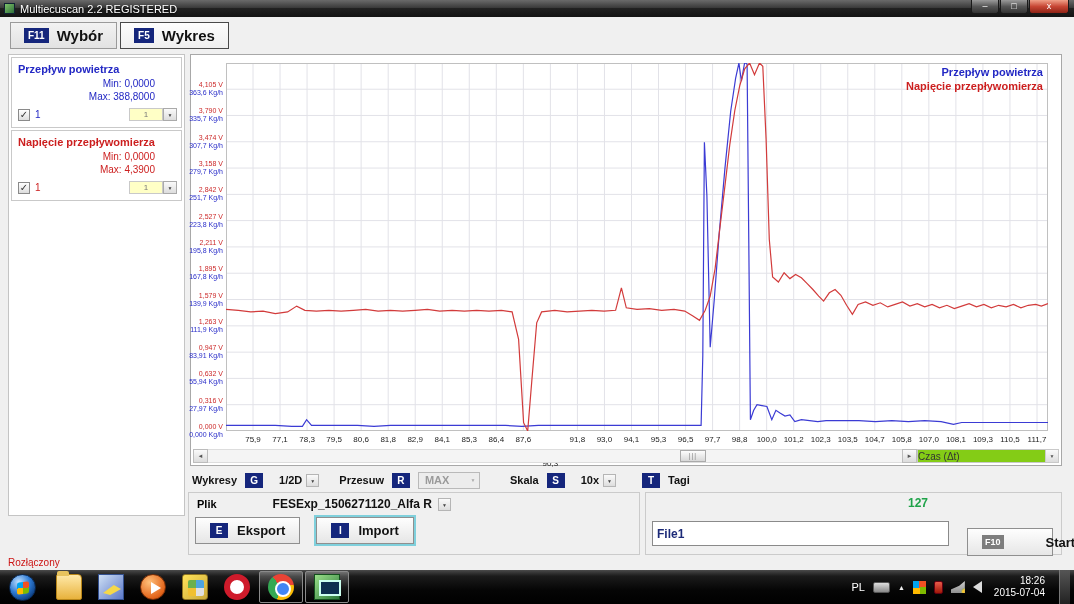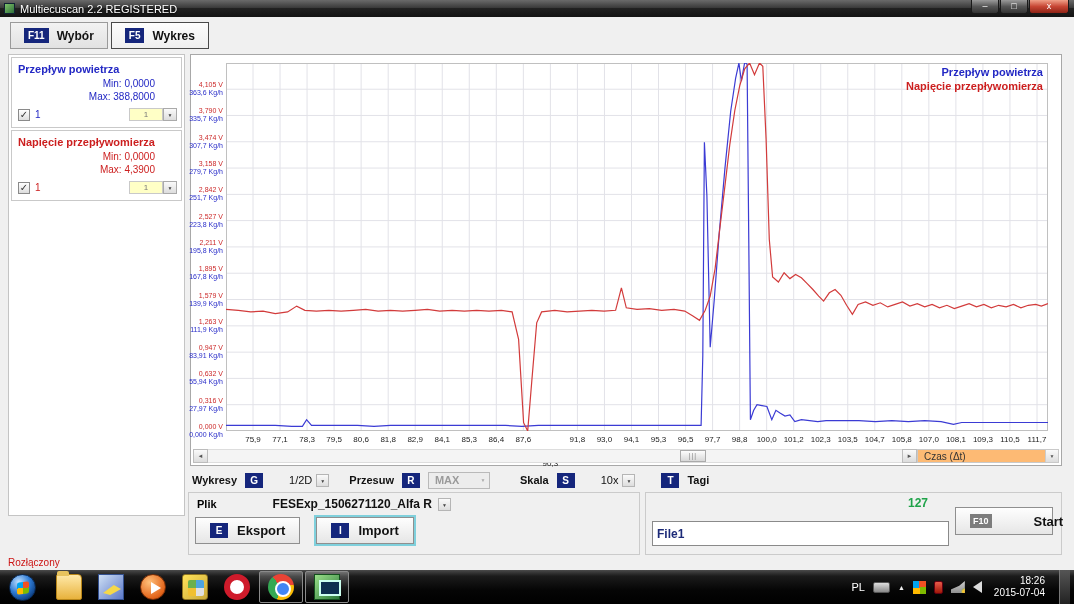--- a/index.html
+++ b/index.html
@@ -15,21 +15,21 @@
   .winbtn { width:28px; height:14px; border:1px solid #1a1a1a; border-top:none;
     background:linear-gradient(#9a9a9a,#555 50%,#333); color:#fff; font-size:9px; line-height:12px;
     text-align:center; border-radius:0 0 3px 3px; margin-left:1px; }
   .winbtn.close { width:40px; background:linear-gradient(#f0a088,#c74634 50%,#8f2316); }
 
   
   .tabs { position:absolute; top:22px; left:10px; display:flex; }
   .tab { height:27px; padding:0 13px; display:flex; align-items:center; gap:8px; margin-right:3px;
     background:linear-gradient(#f2f2f2,#e2e2e2); border:1px solid #9a9a9a; }
   .tab.active { background:linear-gradient(#fdfdfd,#efefef); border:1px solid #4a4a4a; }
-  .tab-label { font-size:12px; font-weight:bold; color:#111; }
+  .tab-label { font-size:15px; font-weight:bold; color:#111; }
   .kbadge { background:#15267c; color:#fff; font-weight:bold; font-size:10px; padding:2px 4px; min-width:18px; text-align:center; }
 
   
   .sidebar { position:absolute; left:8px; top:54px; width:177px; height:462px; background:#fff; border:1px solid #c4c4c4; }
   .series-box { border:1px solid #c9c9c9; margin:2px; background:#fff; padding-bottom:4px; }
   .series-title { font-size:11px; font-weight:bold; padding:5px 6px 2px 6px; }
   .mm { font-size:10px; text-align:right; padding-right:26px; line-height:13px; }
   .s-blue { color:#2328c4; } .s-red { color:#cc1f1f; }
   .series-row { display:flex; align-items:center; padding:5px 4px 2px 6px; }
   .cb { width:12px; height:12px; border:1px solid #8a8a8a; background:linear-gradient(#fff,#ddd);
@@ -51,47 +51,47 @@
   .ytick .tv { color:#cc2a2a; font-size:7px; display:block; }
   .ytick .tk { color:#2a2ec9; font-size:7px; display:block; }
   .xlabels { position:absolute; left:35px; top:380px; width:822px; height:12px; }
   .xtick { position:absolute; transform:translateX(-50%); font-size:8px; color:#222; white-space:nowrap; }
 
   
   .hscroll { position:absolute; left:2px; top:394px; width:866px; height:14px; display:flex; align-items:stretch; }
   .sb-btn { width:15px; background:linear-gradient(#fafafa,#dcdcdc); border:1px solid #bcbcbc; color:#555; font-size:6px; text-align:center; line-height:12px; }
   .sb-track { flex:1; background:#f4f4f4; border-top:1px solid #ddd; border-bottom:1px solid #ddd; position:relative; }
   .sb-thumb { position:absolute; left:68%; top:0; width:26px; height:12px; background:linear-gradient(#fdfdfd,#d8d8d8); border:1px solid #aaa; color:#888; font-size:7px; text-align:center; line-height:10px; letter-spacing:1px; }
-  .axis-combo { width:142px; background:#fdba74; border:1px solid #c9c9c9; display:flex; align-items:center; font-size:10px; color:#333; padding-left:6px; gap:5px; }
+  .axis-combo { width:142px; background:#84cc16; border:1px solid #c9c9c9; display:flex; align-items:center; font-size:10px; color:#333; gap:5px; }
   .axis-combo .arr { margin-left:auto; width:13px; border-left:1px solid #ccc; text-align:center; font-size:5px; color:#555; align-self:stretch; line-height:12px; background:linear-gradient(#fafafa,#ddd); }
 
   
   .controls { position:absolute; left:192px; top:469px; width:870px; height:22px; display:flex; align-items:center; font-size:11px; }
   .ctl-label { font-weight:bold; color:#111; }
-  .ctl-value { font-weight:normal; color:#111; margin:0 4px 0 26px; }
+  .ctl-value { font-weight:bold; color:#111; margin:0 4px 0 16px; }
   .drop-sm { width:13px; height:13px; border:1px solid #b5b5b5; background:linear-gradient(#fafafa,#ddd); font-size:5px; color:#444; text-align:center; line-height:12px; }
   .combo-dis { width:62px; height:17px; border:1px solid #b9b9b9; background:#ececec; color:#9a9a9a; font-weight:bold; font-size:11px;
     display:flex; align-items:center; padding-left:6px; margin:0 4px 0 8px; }
   .combo-dis .arr { margin-left:auto; font-size:5px; color:#aaa; width:12px; text-align:center; } .gap20 { width:20px; } .gap26 { width:26px; }
 
   
   .group { position:absolute; border:1px solid #cbcbcb; background:#f0f0f0; }
   .g-left { left:188px; top:492px; width:452px; height:63px; }
   .g-right { left:645px; top:492px; width:417px; height:63px; }
   .plik-row { display:flex; align-items:center; padding:4px 8px 0 8px; }
   .plik-label { font-size:11px; font-weight:bold; }
   .file-combo { font-size:12px; font-weight:bold; color:#111; margin-left:56px; }
   .btn { height:27px; border:1px solid #8f8f8f; background:linear-gradient(#fefefe,#e6e6e6);
     display:inline-flex; align-items:center; gap:9px; padding:0 14px; font-size:13px; font-weight:bold; color:#111; }
   .btn-row { display:flex; gap:16px; padding:6px 0 0 6px; }
   .btn.focused { outline:2px solid #7fd0dc; }
   .counter { position:absolute; left:262px; top:3px; font-size:12px; font-weight:bold; color:#1fa349; }
   .file-input { position:absolute; left:6px; top:28px; width:297px; height:25px; border:1px solid #8a8a8a; background:#fff;
     font-family:"Liberation Sans",sans-serif; font-size:12px; font-weight:bold; color:#1c2a78; padding-left:4px; }
-  .start-btn { position:absolute; right:8px; top:14px; width:98px; height:28px;gap:42px; }
+  .start-btn { position:absolute; right:8px; top:35px; width:86px; height:28px;gap:42px; }
   .f10 { background:#7d7d7d; color:#fff; font-weight:bold; font-size:9px; padding:2px 3px; }
 
   
   .statusbar { position:absolute; left:0; top:557px; width:100%; height:13px; font-size:10px; color:#cc1414; padding-left:8px; background:#f0f0f0; }
   .taskbar { position:absolute; left:0; top:570px; width:1074px; height:34px;
     background:linear-gradient(#4a4a4a,#1b1b1b 18%,#050505 60%,#000); display:flex; align-items:center; }
   .orb { width:27px; height:27px; border-radius:50%; margin:0 12px 0 9px; position:relative;
     background:radial-gradient(circle at 35% 28%, #bfe0ff, #2f7bd4 45%, #0b3c7e 80%, #06234d); border:1px solid #0a2a55; }
   .orb-flag { position:absolute; left:7px; top:7px; width:12px; height:12px; border-radius:2px;
     background:conic-gradient(#f25022 0 25%, #7fba00 0 50%, #ffb900 0 75%, #00a4ef 0); transform:skewY(-6deg); }

